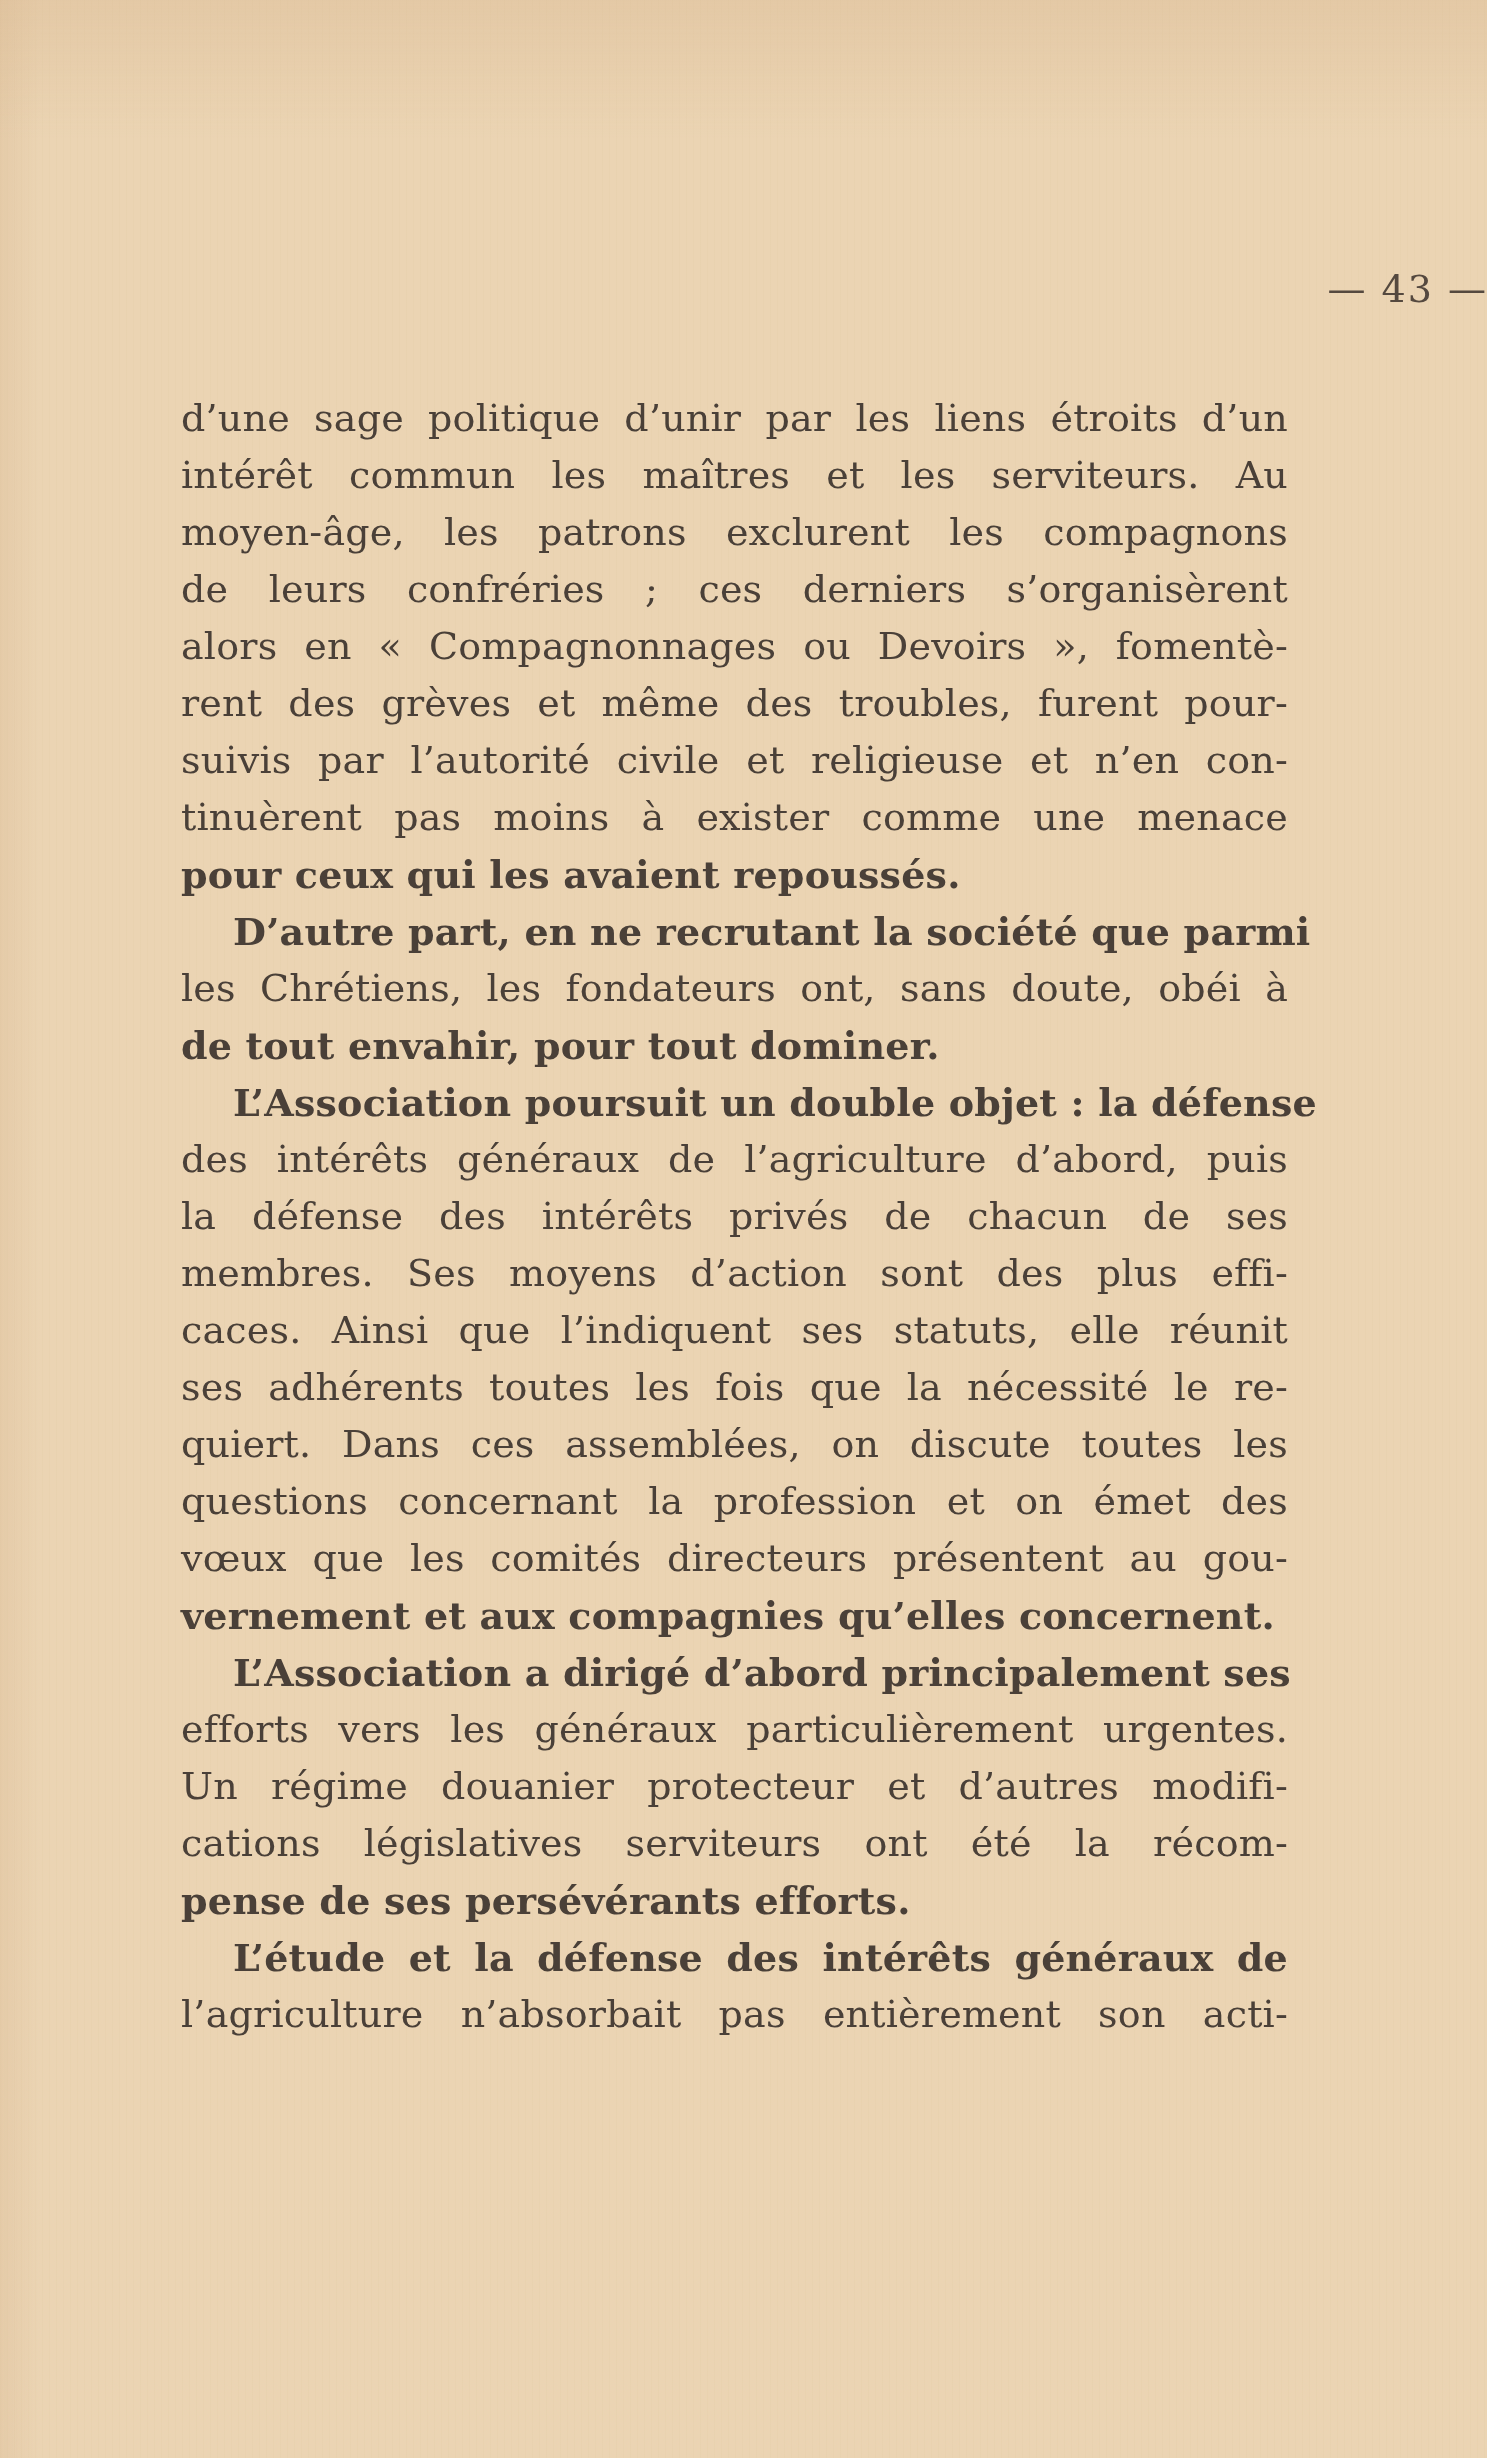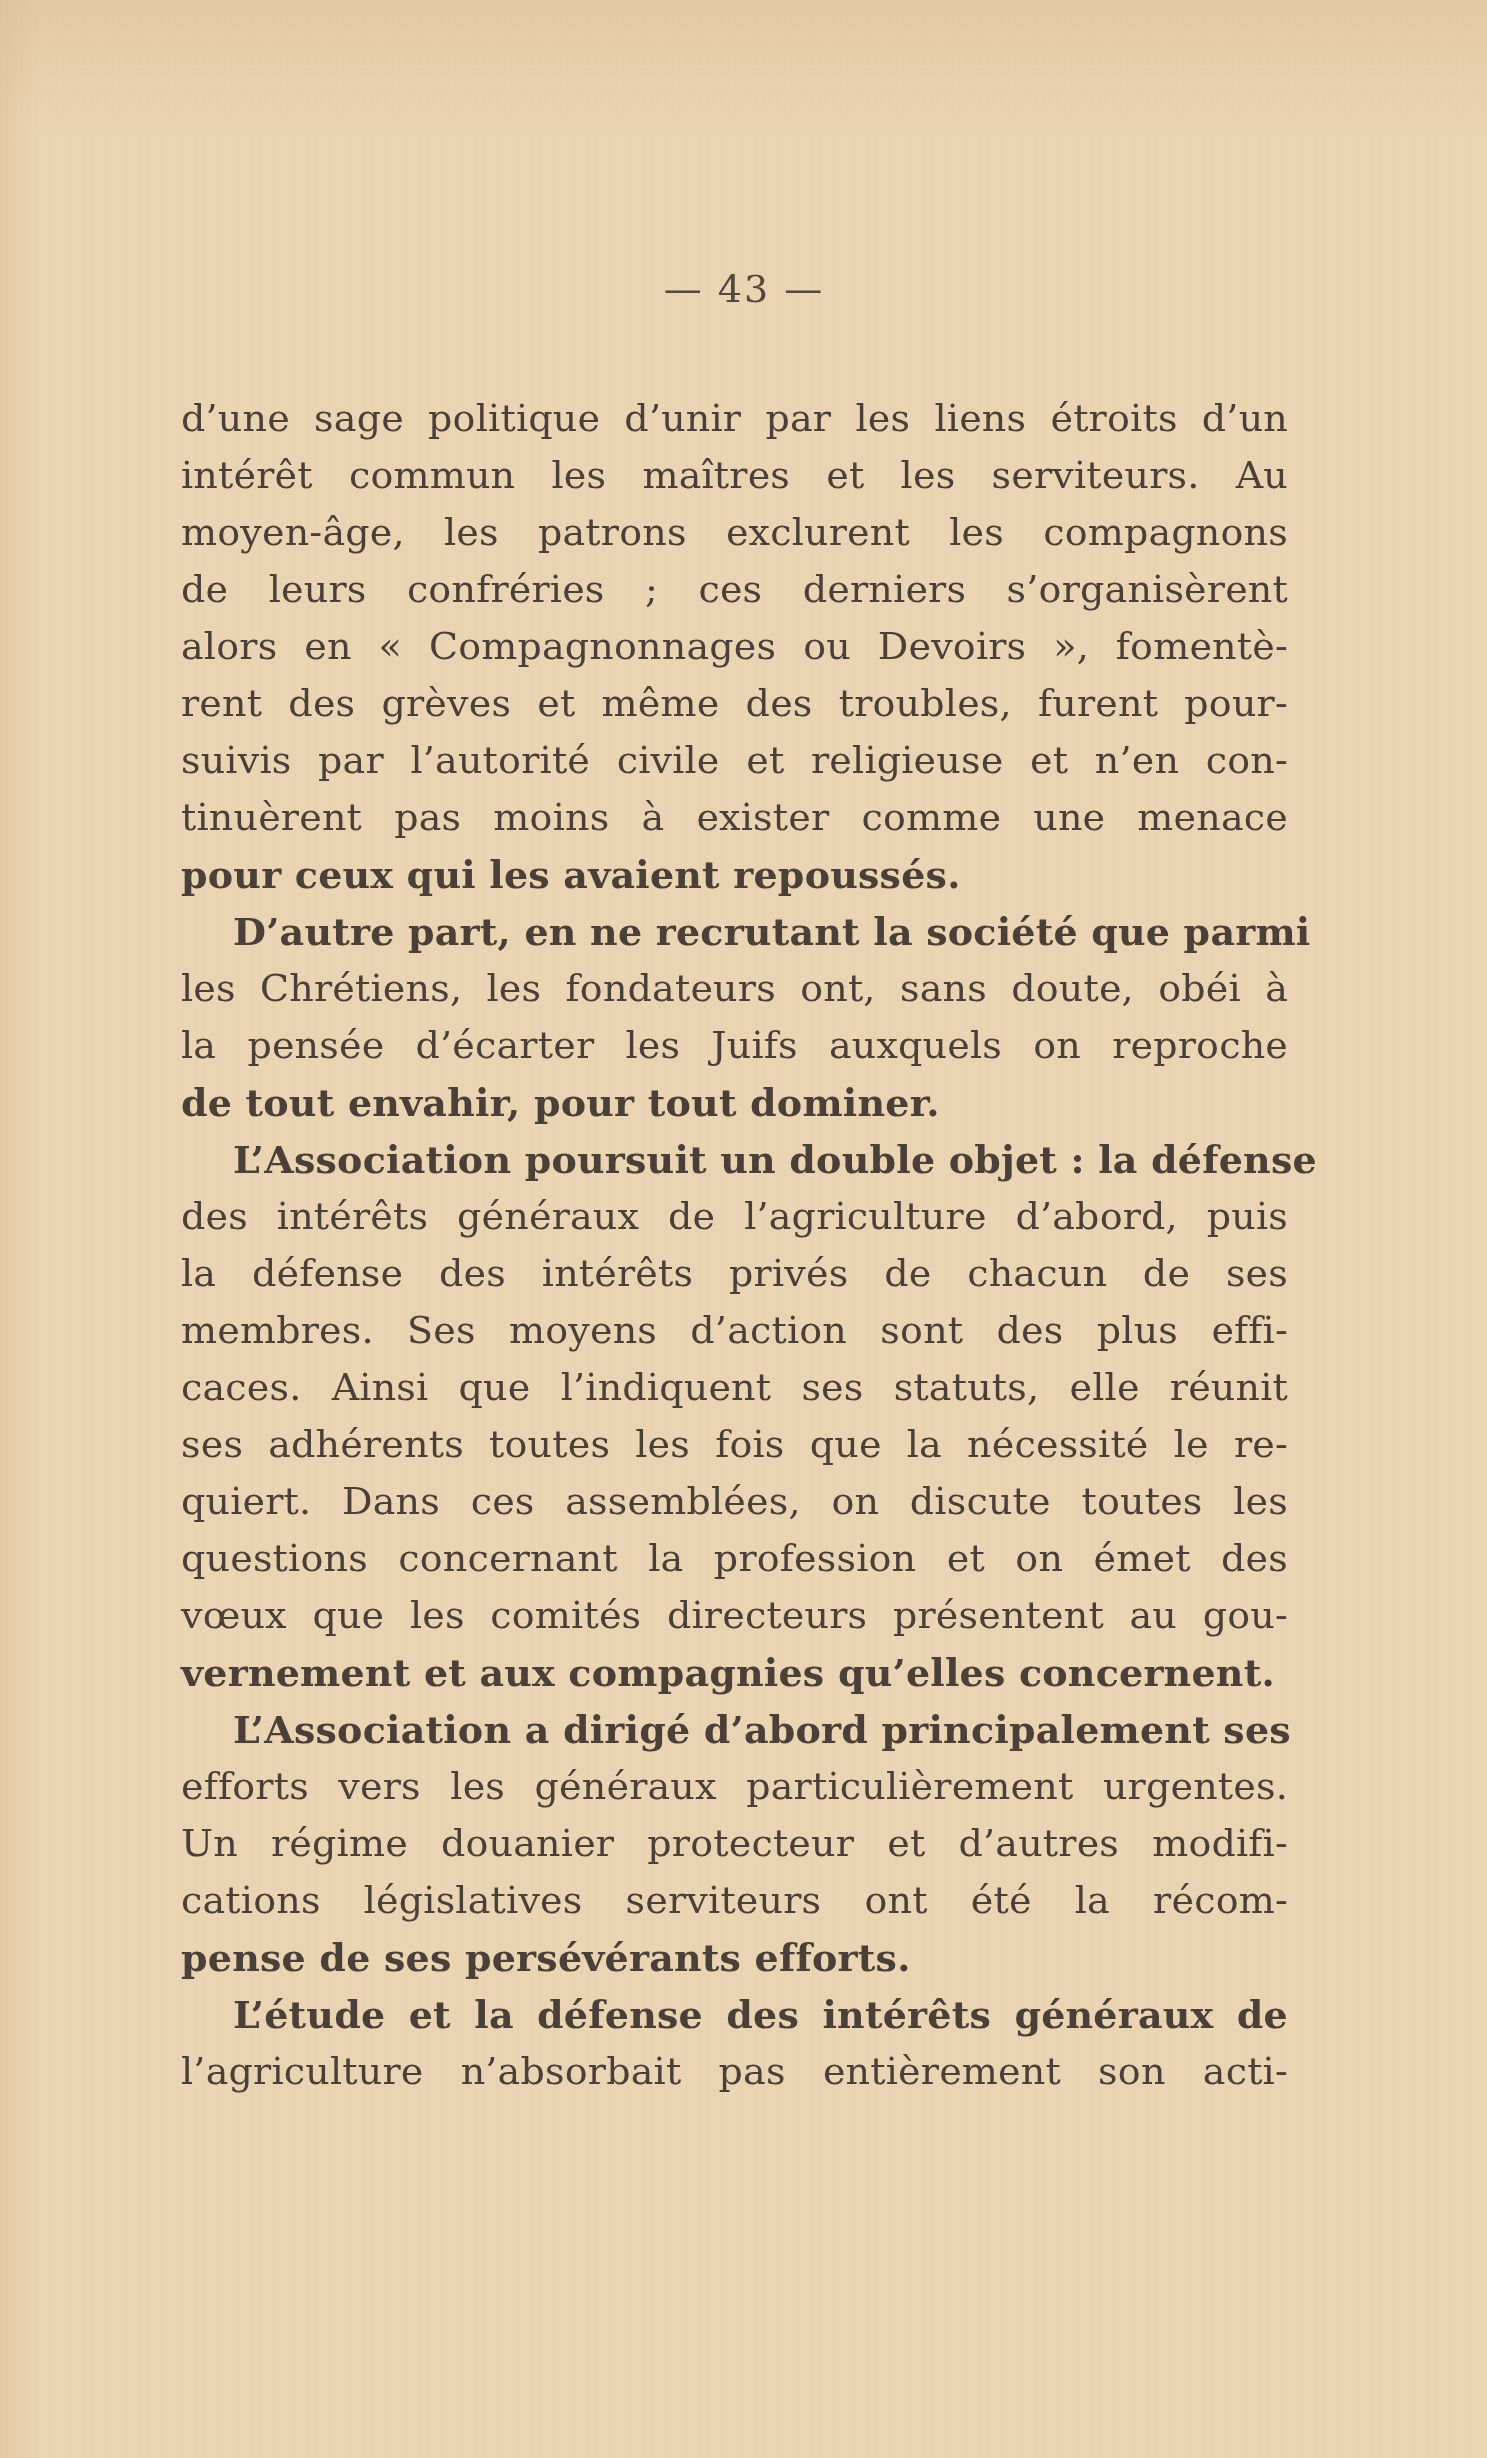--- a/index.html
+++ b/index.html
@@ -24,21 +24,21 @@
       left: 0;
       top: 0;
       width: 1488px;
       height: 2459px;
     }
     .page-number {
       position: absolute;
       top: 267px;
       left: 0;
       width: 1488px;
-      text-align: center;
+      text-align: right;
       font-size: 38px;
       letter-spacing: 2px;
       color: #55493f;
     }
     .text-block {
       position: absolute;
       left: 181px;
       top: 353px;
       width: 1107px;
       margin-top: 37px;
@@ -72,21 +72,20 @@
       <div class="line">intérêt commun les maîtres et les serviteurs. Au</div>
       <div class="line">moyen-âge, les patrons exclurent les compagnons</div>
       <div class="line">de leurs confréries ; ces derniers s’organisèrent</div>
       <div class="line">alors en « Compagnonnages ou Devoirs », fomentè-</div>
       <div class="line">rent des grèves et même des troubles, furent pour-</div>
       <div class="line">suivis par l’autorité civile et religieuse et n’en con-</div>
       <div class="line">tinuèrent pas moins à exister comme une menace</div>
       <div class="line last">pour ceux qui les avaient repoussés.</div>
       <div class="line indent">D’autre part, en ne recrutant la société que parmi</div>
       <div class="line">les Chrétiens, les fondateurs ont, sans doute, obéi à</div>
-      <div class="line">la pensée d’écarter les Juifs auxquels on reproche</div>
       <div class="line last">de tout envahir, pour tout dominer.</div>
       <div class="line indent">L’Association poursuit un double objet : la défense</div>
       <div class="line">des intérêts généraux de l’agriculture d’abord, puis</div>
       <div class="line">la défense des intérêts privés de chacun de ses</div>
       <div class="line">membres. Ses moyens d’action sont des plus effi-</div>
       <div class="line">caces. Ainsi que l’indiquent ses statuts, elle réunit</div>
       <div class="line">ses adhérents toutes les fois que la nécessité le re-</div>
       <div class="line">quiert. Dans ces assemblées, on discute toutes les</div>
       <div class="line">questions concernant la profession et on émet des</div>
       <div class="line">vœux que les comités directeurs présentent au gou-</div>

